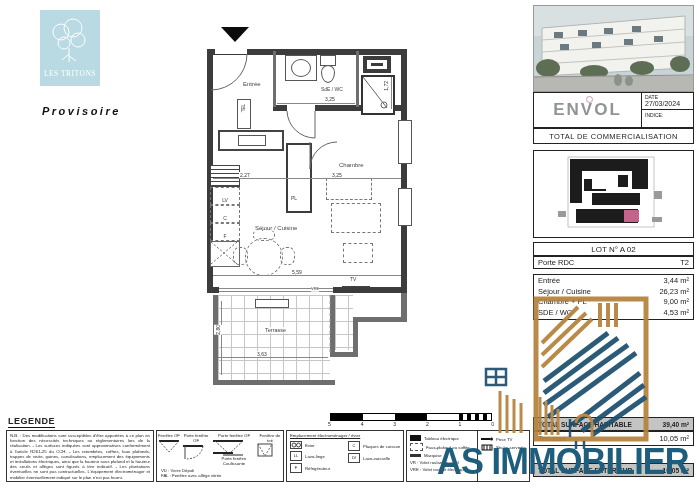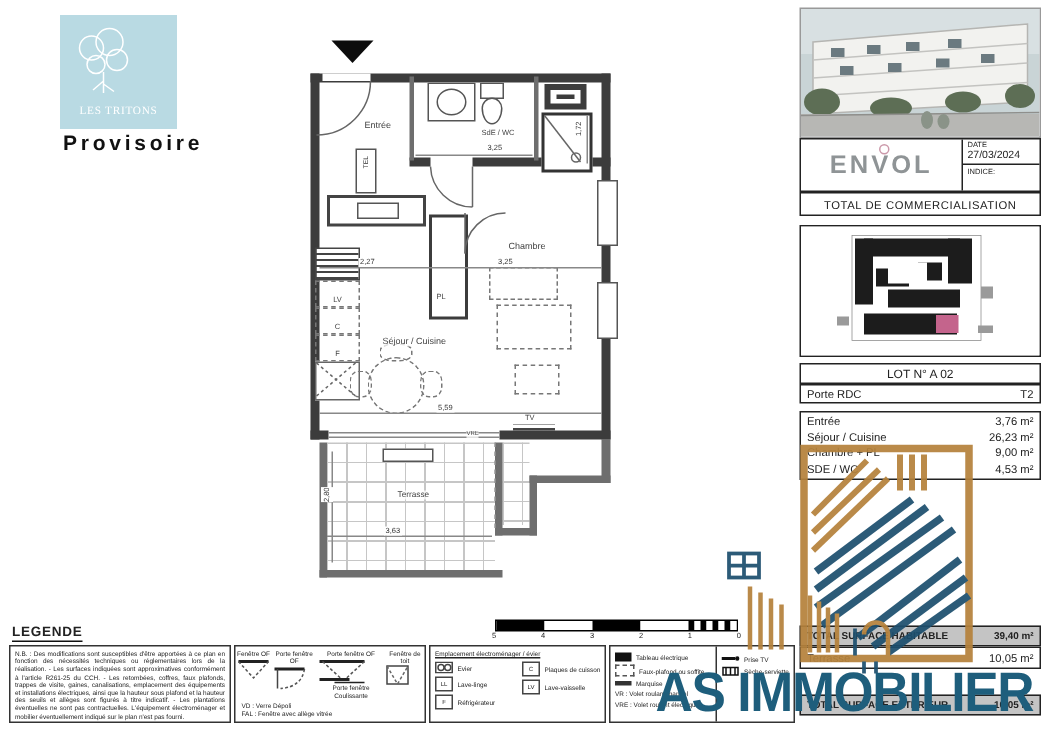--- a/index.html
+++ b/index.html
@@ -1,23 +1,23 @@
 <!DOCTYPE html>
 <html><head>
 <meta charset="utf-8">
 <style>
   html,body{margin:0;padding:0}
   body{width:697px;height:493px;background:#fff;position:relative;overflow:hidden;
        font-family:"Liberation Sans",sans-serif;color:#222}
   .abs{position:absolute}
   
-  .tritons{left:40px;top:10px;width:78px;height:76px;background:#b9dae3;text-align:center}
+  .tritons{left:40px;top:10px;width:60px;height:76px;background:#b9dae3;text-align:center}
   .tritons-name{position:absolute;left:0;right:0;bottom:8px;color:#fff;
     font-family:"Liberation Serif",serif;font-size:7.5px;letter-spacing:.5px;white-space:nowrap}
-  .provisoire{left:42px;top:87px;font-size:14px;font-weight:bold;
+  .provisoire{left:42px;top:105px;font-size:11px;font-weight:bold;font-style:italic;
     letter-spacing:2.5px;color:#111}
   
   #plan{left:193px;top:25px;width:230px;height:398px}
   .w{position:absolute;background:#3c3c3c}
   .gw{position:absolute;background:#6e6e6e}
   .lbl{position:absolute;font-size:5.5px;color:#444;white-space:nowrap;background:rgba(255,255,255,.75);line-height:6px}
   .dim{position:absolute;font-size:5px;color:#333;background:#fff;line-height:6px;padding:0 1px;white-space:nowrap}
   .dimline{position:absolute;background:#888}
   .dashbox{position:absolute;border:1px dashed #777;background:transparent}
   .solidbox{position:absolute;border:1px solid #555;background:#fff}
@@ -254,21 +254,21 @@
   <span>LOT N° A 02</span>
 </div>
 <div class="panelbox rowsplit" style="top:256px;height:13px;font-size:7.5px">
   <span>Porte RDC</span>
   <span>T2</span>
 </div>
 
 <div class="panelbox" style="top:274px;height:46px;padding-top:1px">
   <div class="surfrow">
       <span>Entrée</span>
-      <span>3,76 m²</span>
+      <span>3,44 m²</span>
     </div>
   <div class="surfrow">
       <span>Séjour / Cuisine</span>
       <span>26,23 m²</span>
     </div>
   <div class="surfrow">
       <span>Chambre + PL</span>
       <span>9,00 m²</span>
     </div>
   <div class="surfrow">

